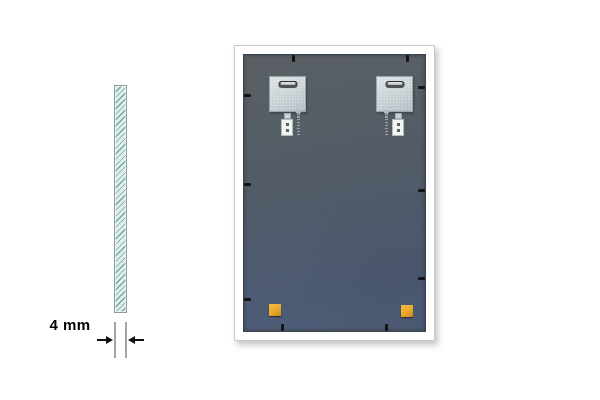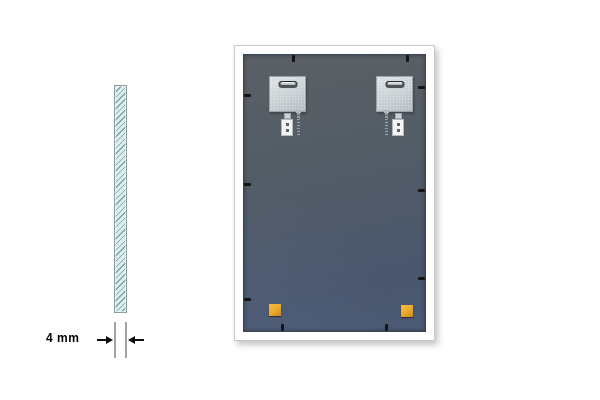--- a/index.html
+++ b/index.html
@@ -18,22 +18,22 @@
         transparent 1px, transparent 4px),
       #dcebeb;
     box-shadow: inset 0 0 0 1px rgba(255,255,255,0.55);
   }
   .ext-line {
     position:absolute; top:322px; width:2px; height:36px; background:#a3a3a3;
   }
   .ext-left  { left:114px; }
   .ext-right { left:125px; }
   .dim-label {
-    position:absolute; left:46px; top:331px; width:48px;
-    text-align:left; font-size:12px; font-weight:700; color:#000000;
+    position:absolute; left:46px; top:316px; width:48px;
+    text-align:center; font-size:15px; font-weight:700; color:#000000;
     letter-spacing:0.5px;
   }
   .arrow { position:absolute; display:flex; align-items:center; height:8px; }
   .arrow .shaft { width:9px; height:2px; background:#111111; }
   .arrow .head-right {
     width:0; height:0;
     border-left:7px solid #111111;
     border-top:4px solid transparent; border-bottom:4px solid transparent;
   }
   .arrow .head-left {

